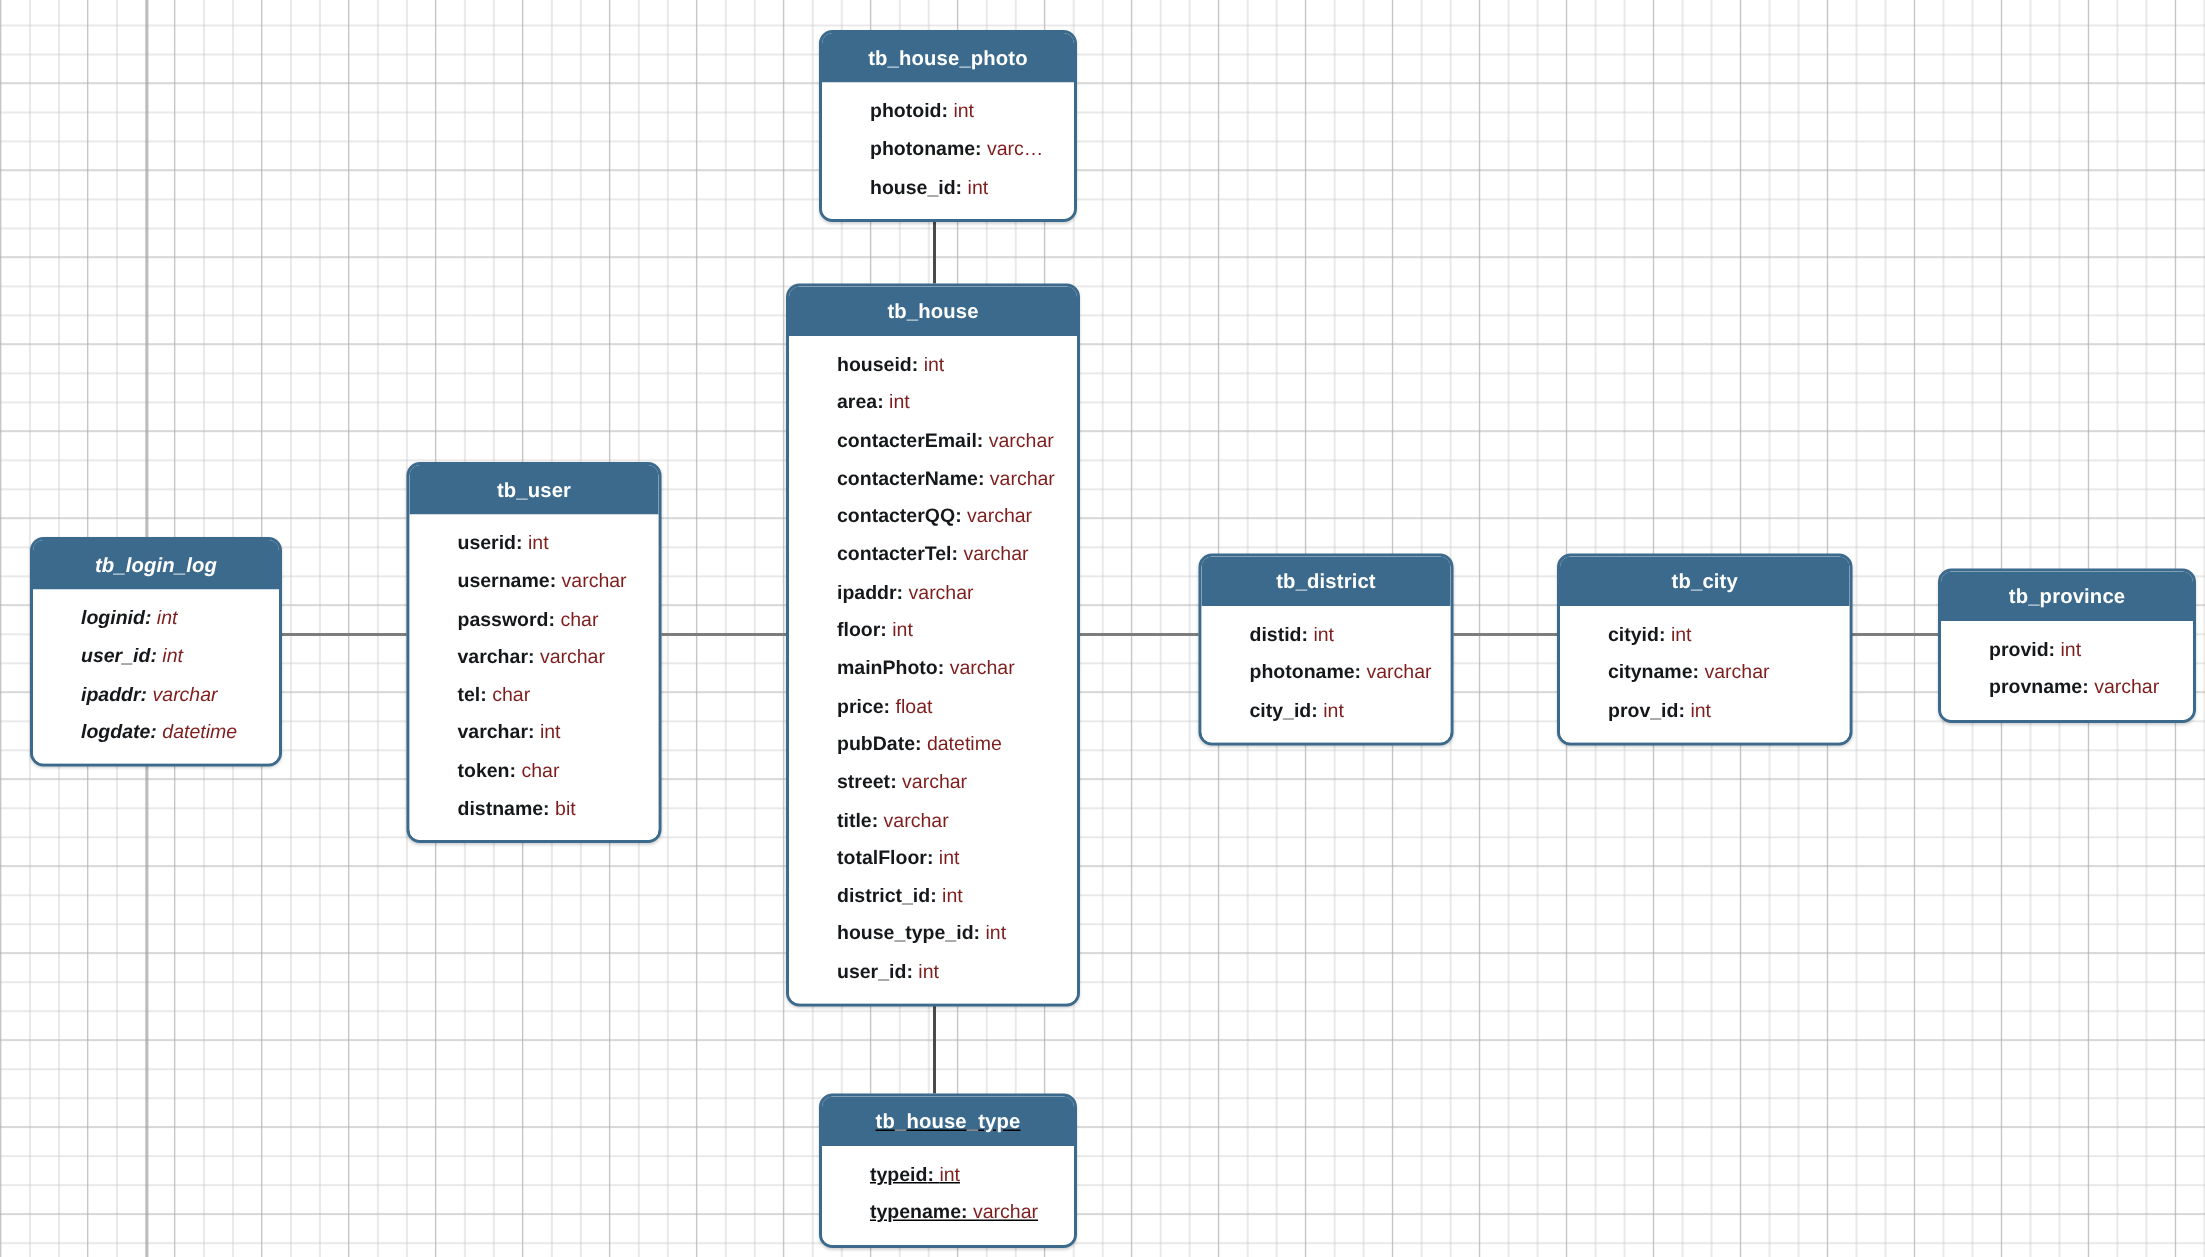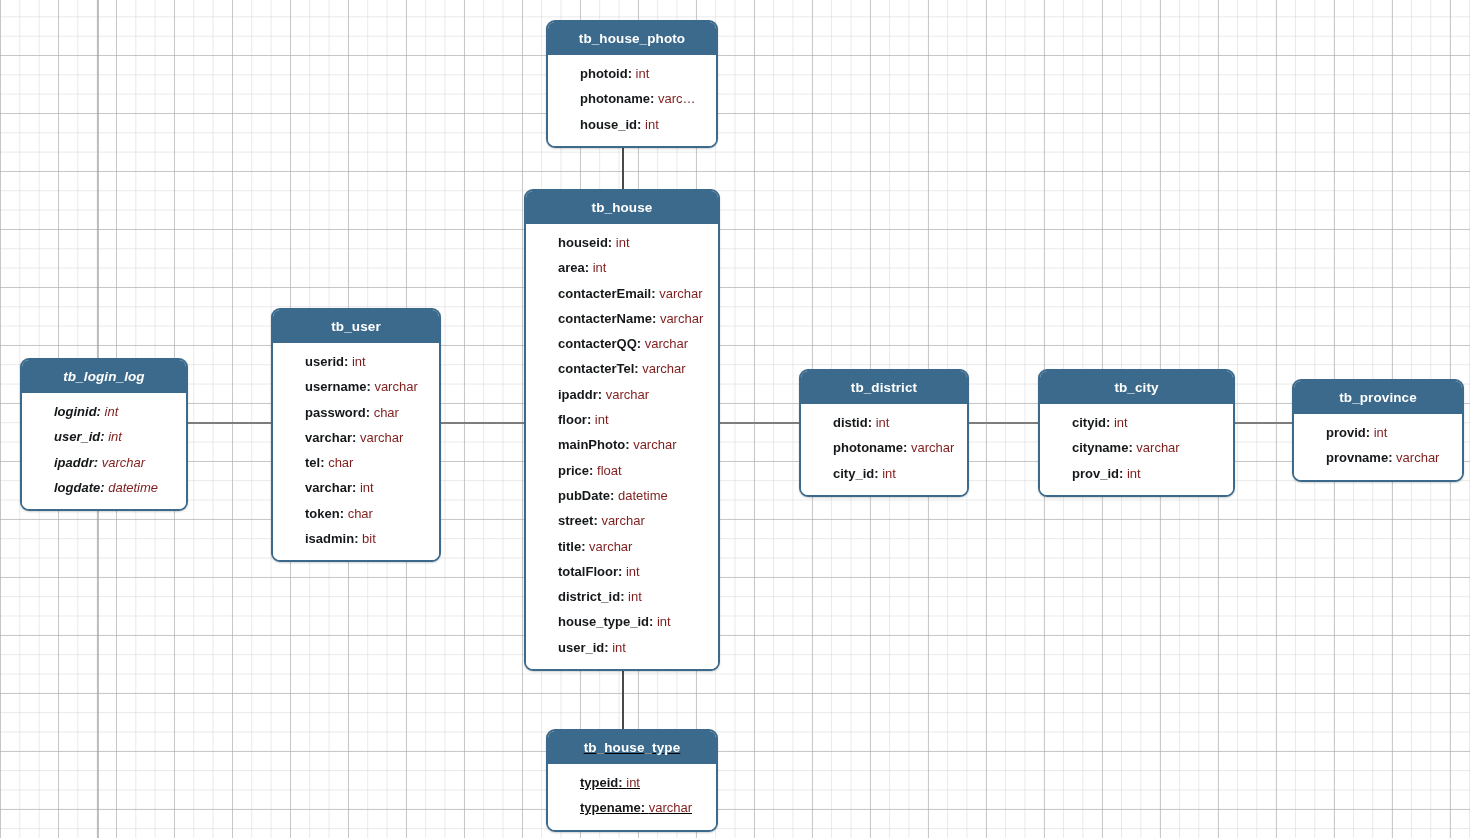--- a/index.html
+++ b/index.html
@@ -132,21 +132,21 @@
       <div class="table-box" style="left: 271px; top: 308px; width: 170px;">
         <div class="table-header">tb_user</div>
         <div class="table-body">
           <div class="field-row"><span class="field-name">userid</span><span class="field-name">: </span><span class="field-type">int</span></div>
           <div class="field-row"><span class="field-name">username</span><span class="field-name">: </span><span class="field-type">varchar</span></div>
           <div class="field-row"><span class="field-name">password</span><span class="field-name">: </span><span class="field-type">char</span></div>
           <div class="field-row"><span class="field-name">varchar</span><span class="field-name">: </span><span class="field-type">varchar</span></div>
           <div class="field-row"><span class="field-name">tel</span><span class="field-name">: </span><span class="field-type">char</span></div>
           <div class="field-row"><span class="field-name">varchar</span><span class="field-name">: </span><span class="field-type">int</span></div>
           <div class="field-row"><span class="field-name">token</span><span class="field-name">: </span><span class="field-type">char</span></div>
-          <div class="field-row"><span class="field-name">isadmin</span><span class="field-name">: </span><span class="field-type">bit</span></div>
+          <div class="field-row"><span class="field-name">distname</span><span class="field-name">: </span><span class="field-type">bit</span></div>
         </div>
       </div>
       <div class="table-box" style="left: 20px; top: 358px; width: 168px; font-style: italic;">
         <div class="table-header">tb_login_log</div>
         <div class="table-body">
           <div class="field-row"><span class="field-name">loginid</span><span class="field-name">: </span><span class="field-type">int</span></div>
           <div class="field-row"><span class="field-name">user_id</span><span class="field-name">: </span><span class="field-type">int</span></div>
           <div class="field-row"><span class="field-name">ipaddr</span><span class="field-name">: </span><span class="field-type">varchar</span></div>
           <div class="field-row"><span class="field-name">logdate</span><span class="field-name">: </span><span class="field-type">datetime</span></div>
         </div>

